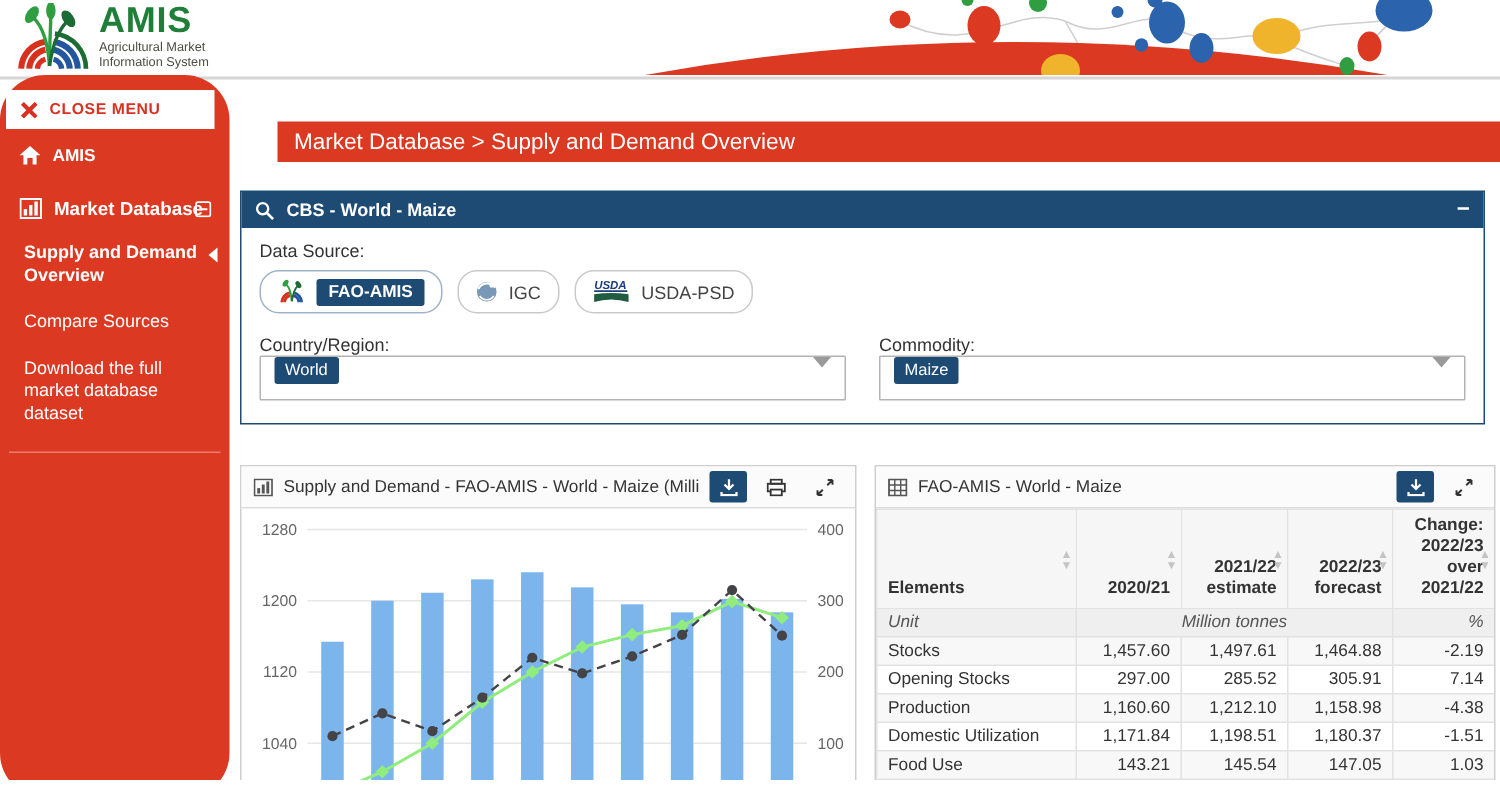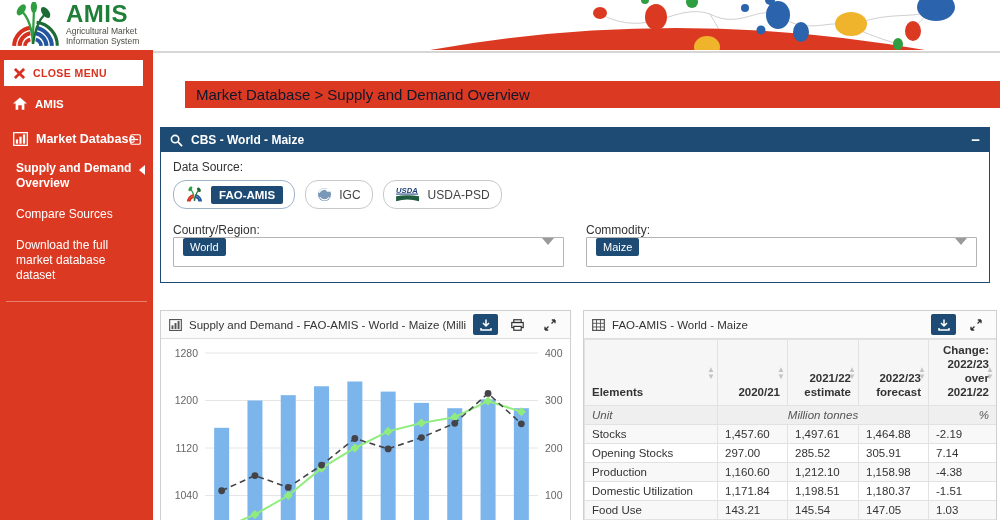--- a/index.html
+++ b/index.html
@@ -8,35 +8,35 @@
 
   
   .top-header{position:absolute;left:0;top:0;width:1000px;height:51px;background:#fff;border-bottom:2px solid #d6d6d6;}
   .logo-wrap{position:absolute;left:6px;top:2px;display:flex;}
   .logo-text{margin-left:6px;}
   .logo-title{color:#1f7f39;font-weight:bold;font-size:24px;line-height:24px;letter-spacing:.5px;}
   .logo-sub{color:#4c4c44;font-size:8.5px;line-height:10px;}
   .deco{position:absolute;left:420px;top:0;}
 
   
-  .sidebar{position:absolute;left:0;top:50px;width:153px;height:482px;background:#db3922;color:#fff;}
+  .sidebar{position:absolute;left:0;top:50px;width:153px;height:482px;background:#db3922;color:#fff;border-radius:30px;}
   .close-btn{position:absolute;left:4px;top:10px;width:139px;height:26px;background:#fff;display:flex;align-items:center;gap:8px;padding-left:10px;box-sizing:border-box;cursor:pointer;}
   .close-btn span{color:#d9301f;font-weight:bold;font-size:10.5px;letter-spacing:.4px;}
   .side-item{display:flex;align-items:center;gap:8px;padding:7px 10px 7px 13px;font-size:11.5px;font-weight:bold;cursor:pointer;}
   .side-item.amis{margin-top:40px;}
   .side-item.mdb{margin-top:8px;font-size:12.5px;position:relative;}
   .mdb .minus-sq{position:absolute;right:12px;top:9px;}
   .submenu{padding-left:16px;padding-right:8px;}
   .sub-item{font-size:12px;line-height:15px;padding:8px 12px 8px 0;cursor:pointer;position:relative;}
   .sub-item.active{font-weight:bold;}
   .sub-item .tri-left{position:absolute;right:0px;top:12px;width:0;height:0;border-top:5px solid transparent;border-bottom:5px solid transparent;border-right:6px solid #fff;}
   .side-divider{margin:10px 6px 0 6px;border-top:1px solid rgba(255,255,255,.35);}
 
   
-  .breadcrumb{position:absolute;left:185px;top:81px;width:815px;height:27px;background:#db3922;color:#0f172a;font-size:15px;line-height:27px;padding-left:11px;box-sizing:border-box;}
+  .breadcrumb{position:absolute;left:185px;top:81px;width:815px;height:27px;background:#db3922;color:#ffffff;font-size:15px;line-height:27px;padding-left:11px;box-sizing:border-box;}
 
   
   .panel{position:absolute;background:#fff;box-sizing:border-box;}
   .filter-panel{left:160px;top:127px;width:830px;height:156px;border:1px solid #1d4b74;}
   .filter-head{height:24px;background:#1d4b74;color:#fff;display:flex;align-items:center;padding:0 9px;gap:8px;}
   .filter-head .t{font-size:12px;font-weight:bold;flex:1;}
   .collapse-btn{color:#fff;font-size:15px;font-weight:bold;line-height:14px;cursor:pointer;}
   .filter-body{padding:8px 12px;}
   .small-label{font-size:12px;color:#333;margin-bottom:6px;}
   .src-row{display:flex;gap:10px;margin-bottom:14px;}
@@ -60,21 +60,21 @@
   .table-panel{left:583px;top:310px;width:414px;height:222px;border:1px solid #cfcfcf;overflow:hidden;}
   table.data{border-collapse:collapse;width:100%;font-size:11.5px;color:#333;table-layout:fixed;}
   table.data th,table.data td{border:1px solid #e2e2e2;padding:3px 7px;}
   table.data thead th{background:#f6f6f6;font-weight:bold;vertical-align:bottom;text-align:right;position:relative;white-space:pre-line;line-height:14px;padding-bottom:6px;}
   table.data thead th:first-child{text-align:left;}
   .sort-ic{position:absolute;right:2px;top:50%;margin-top:-7px;color:#c4c4c4;font-size:8px;line-height:7px;cursor:pointer;}
   tr.unit-row td{background:#efefef;font-style:italic;color:#555;padding-top:3px;padding-bottom:3px;}
   tr.unit-row .c{text-align:center;}
   tr.unit-row .r{text-align:right;}
   tbody tr.stripe td{background:#f8f8f8;}
-  tbody td.num{text-align:left;}
+  tbody td.num{text-align:right;}
 
   .icon-svg{display:block;}
 </style>
 </head>
 <body>
 
 <div class="stage">
 
   <div class="top-header">
     <div class="logo-wrap">

